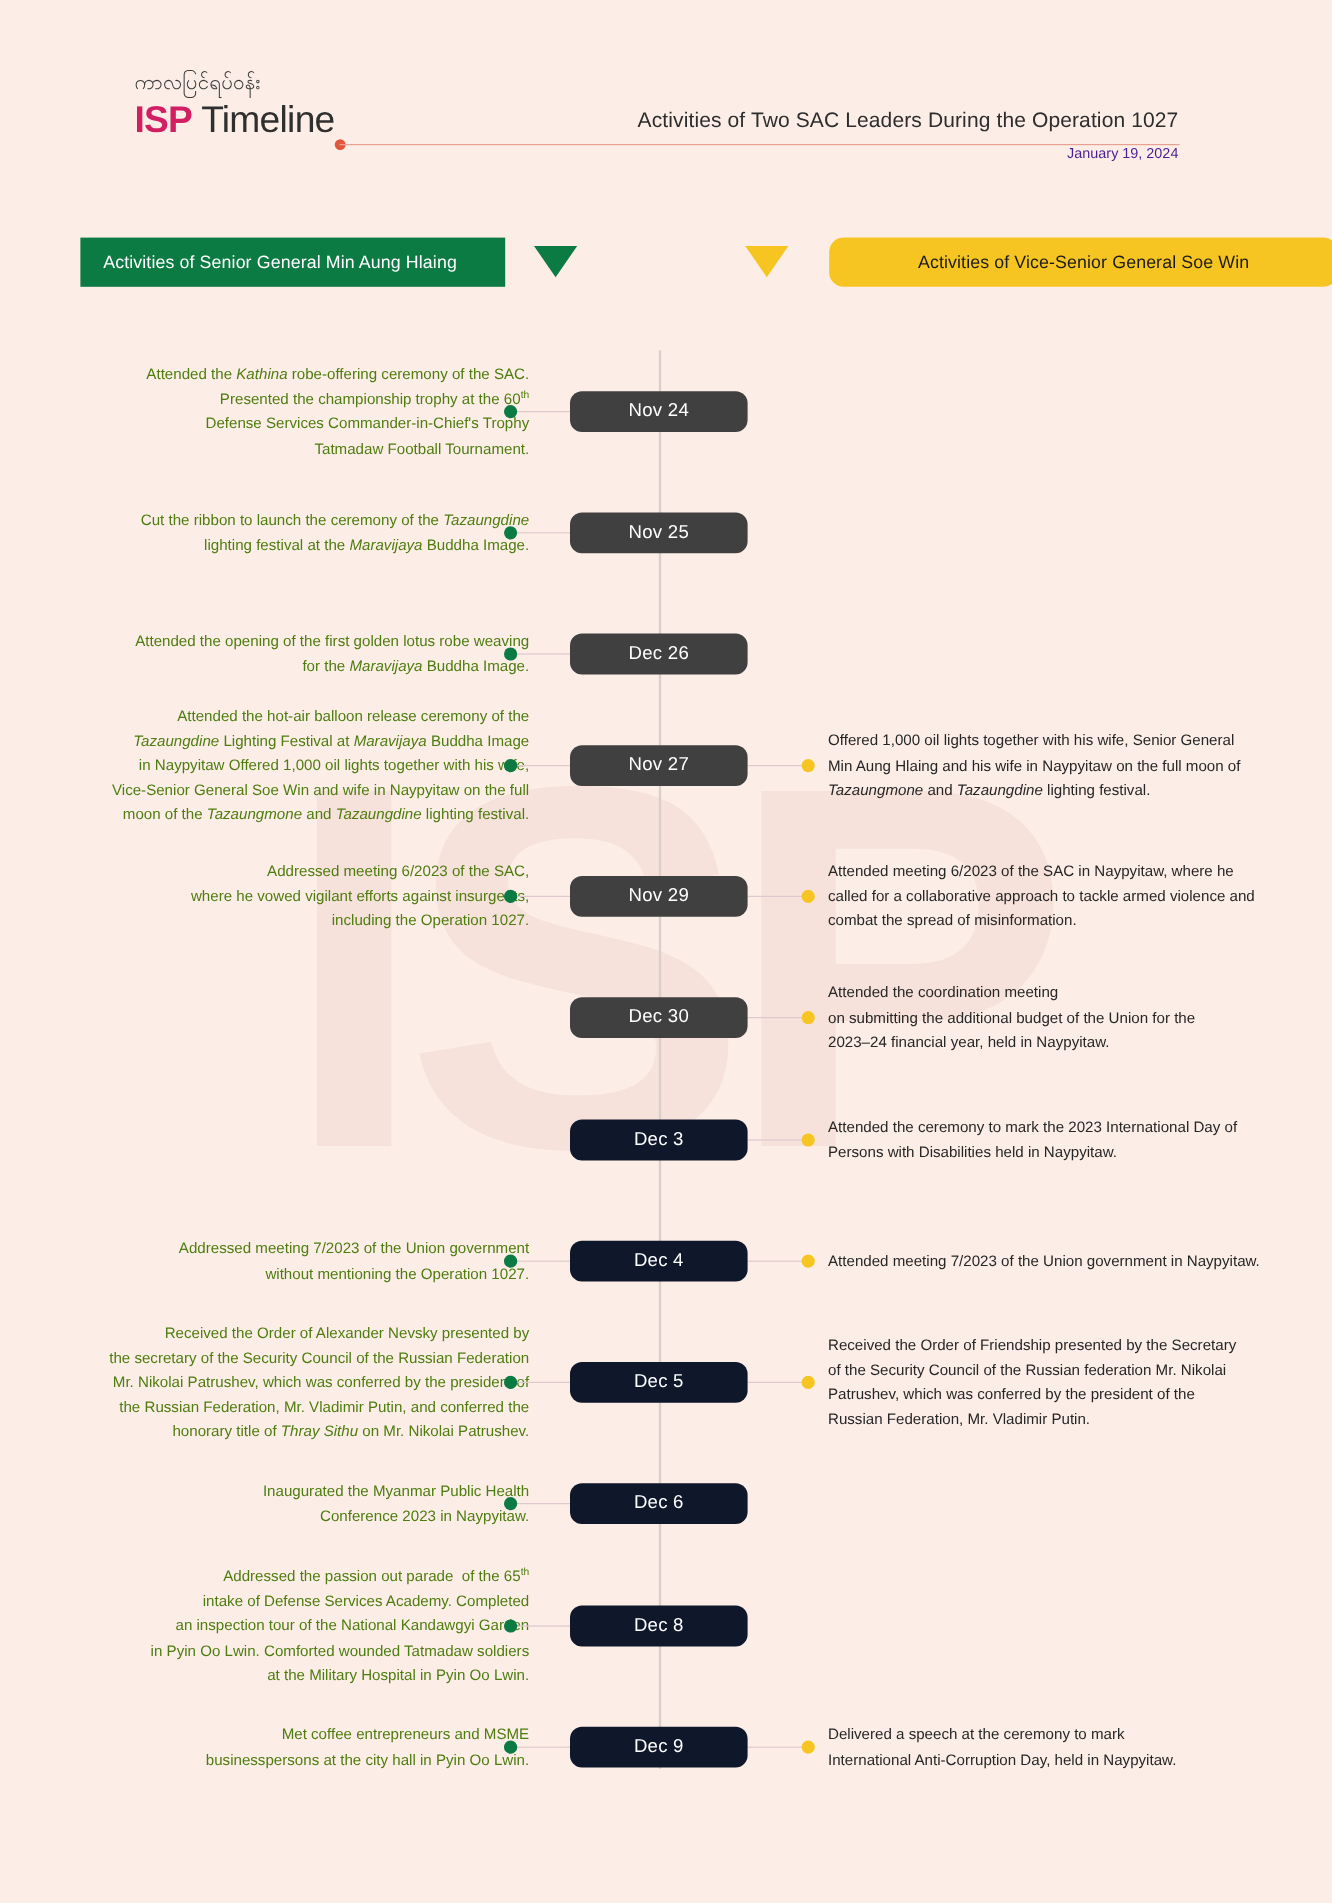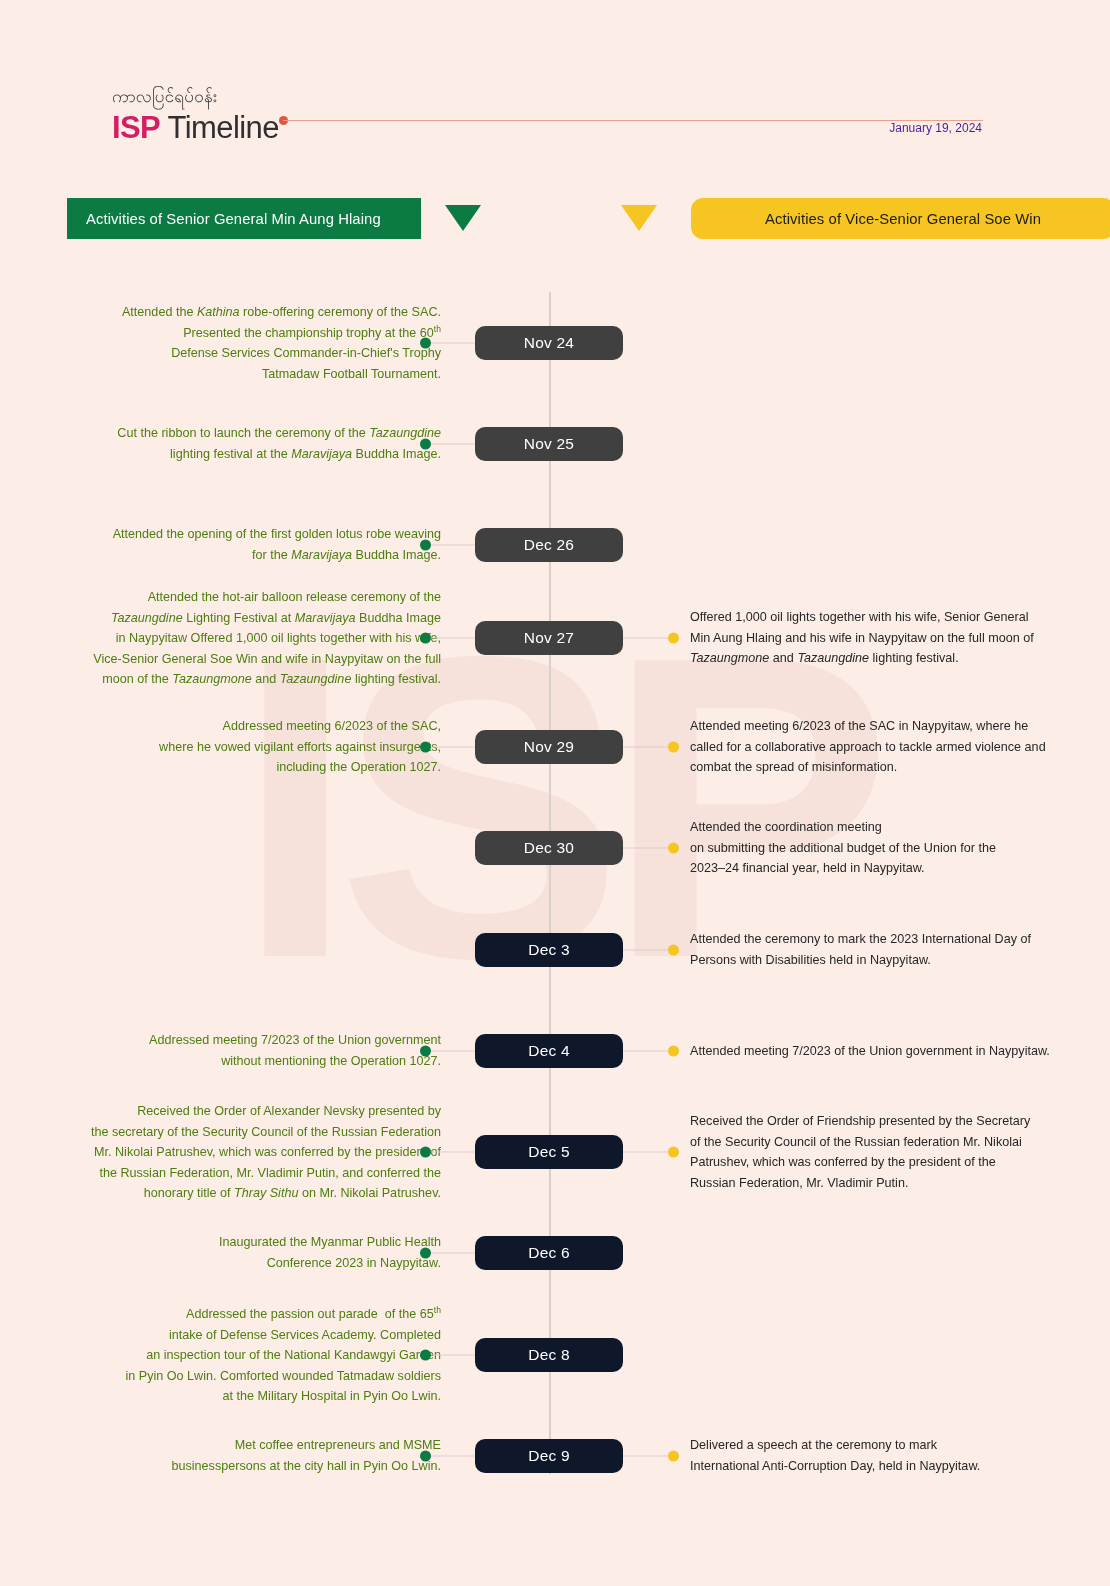--- a/index.html
+++ b/index.html
@@ -39,21 +39,20 @@
     position: absolute;
     left: 112px;
     top: 57px;
   }
   .logo-burmese {
     font-size: 17px;
     color: #3b3b3b;
     letter-spacing: .2px;
     margin-bottom: 2px;
     font-family: "DejaVu Sans", sans-serif;
-    margin-top: 28px;
   }
   .logo-main {
     font-size: 31px;
     font-weight: bold;
     letter-spacing: -.6px;
     white-space: nowrap;
     line-height: 1.05;
   }
   .logo-isp { color: #d21f63; }
   .logo-tl  { color: #2f2f2f; font-weight: 500; }
@@ -227,20 +226,21 @@
 
 <div class="header">
   <div class="logo-block">
     <div class="logo-burmese">ကာလပြင်ရပ်ဝန်း</div>
     <div class="logo-main">
       <span class="logo-isp">ISP</span><span class="logo-tl"> Timeline</span>
     </div>
   </div>
   <div class="logo-dot"></div>
   <div class="logo-rule"></div>
+  <div class="title-main">Activities of Two SAC Leaders During the Operation 1027</div>
   <div class="title-date">January 19, 2024</div>
 </div>
 
 <div class="banner banner-left">
   <span>Activities of Senior General Min Aung Hlaing</span>
 </div>
 <div class="tri tri-green"></div>
 <div class="tri tri-yellow"></div>
 <div class="banner banner-right">
   <span>Activities of Vice-Senior General Soe Win</span>

